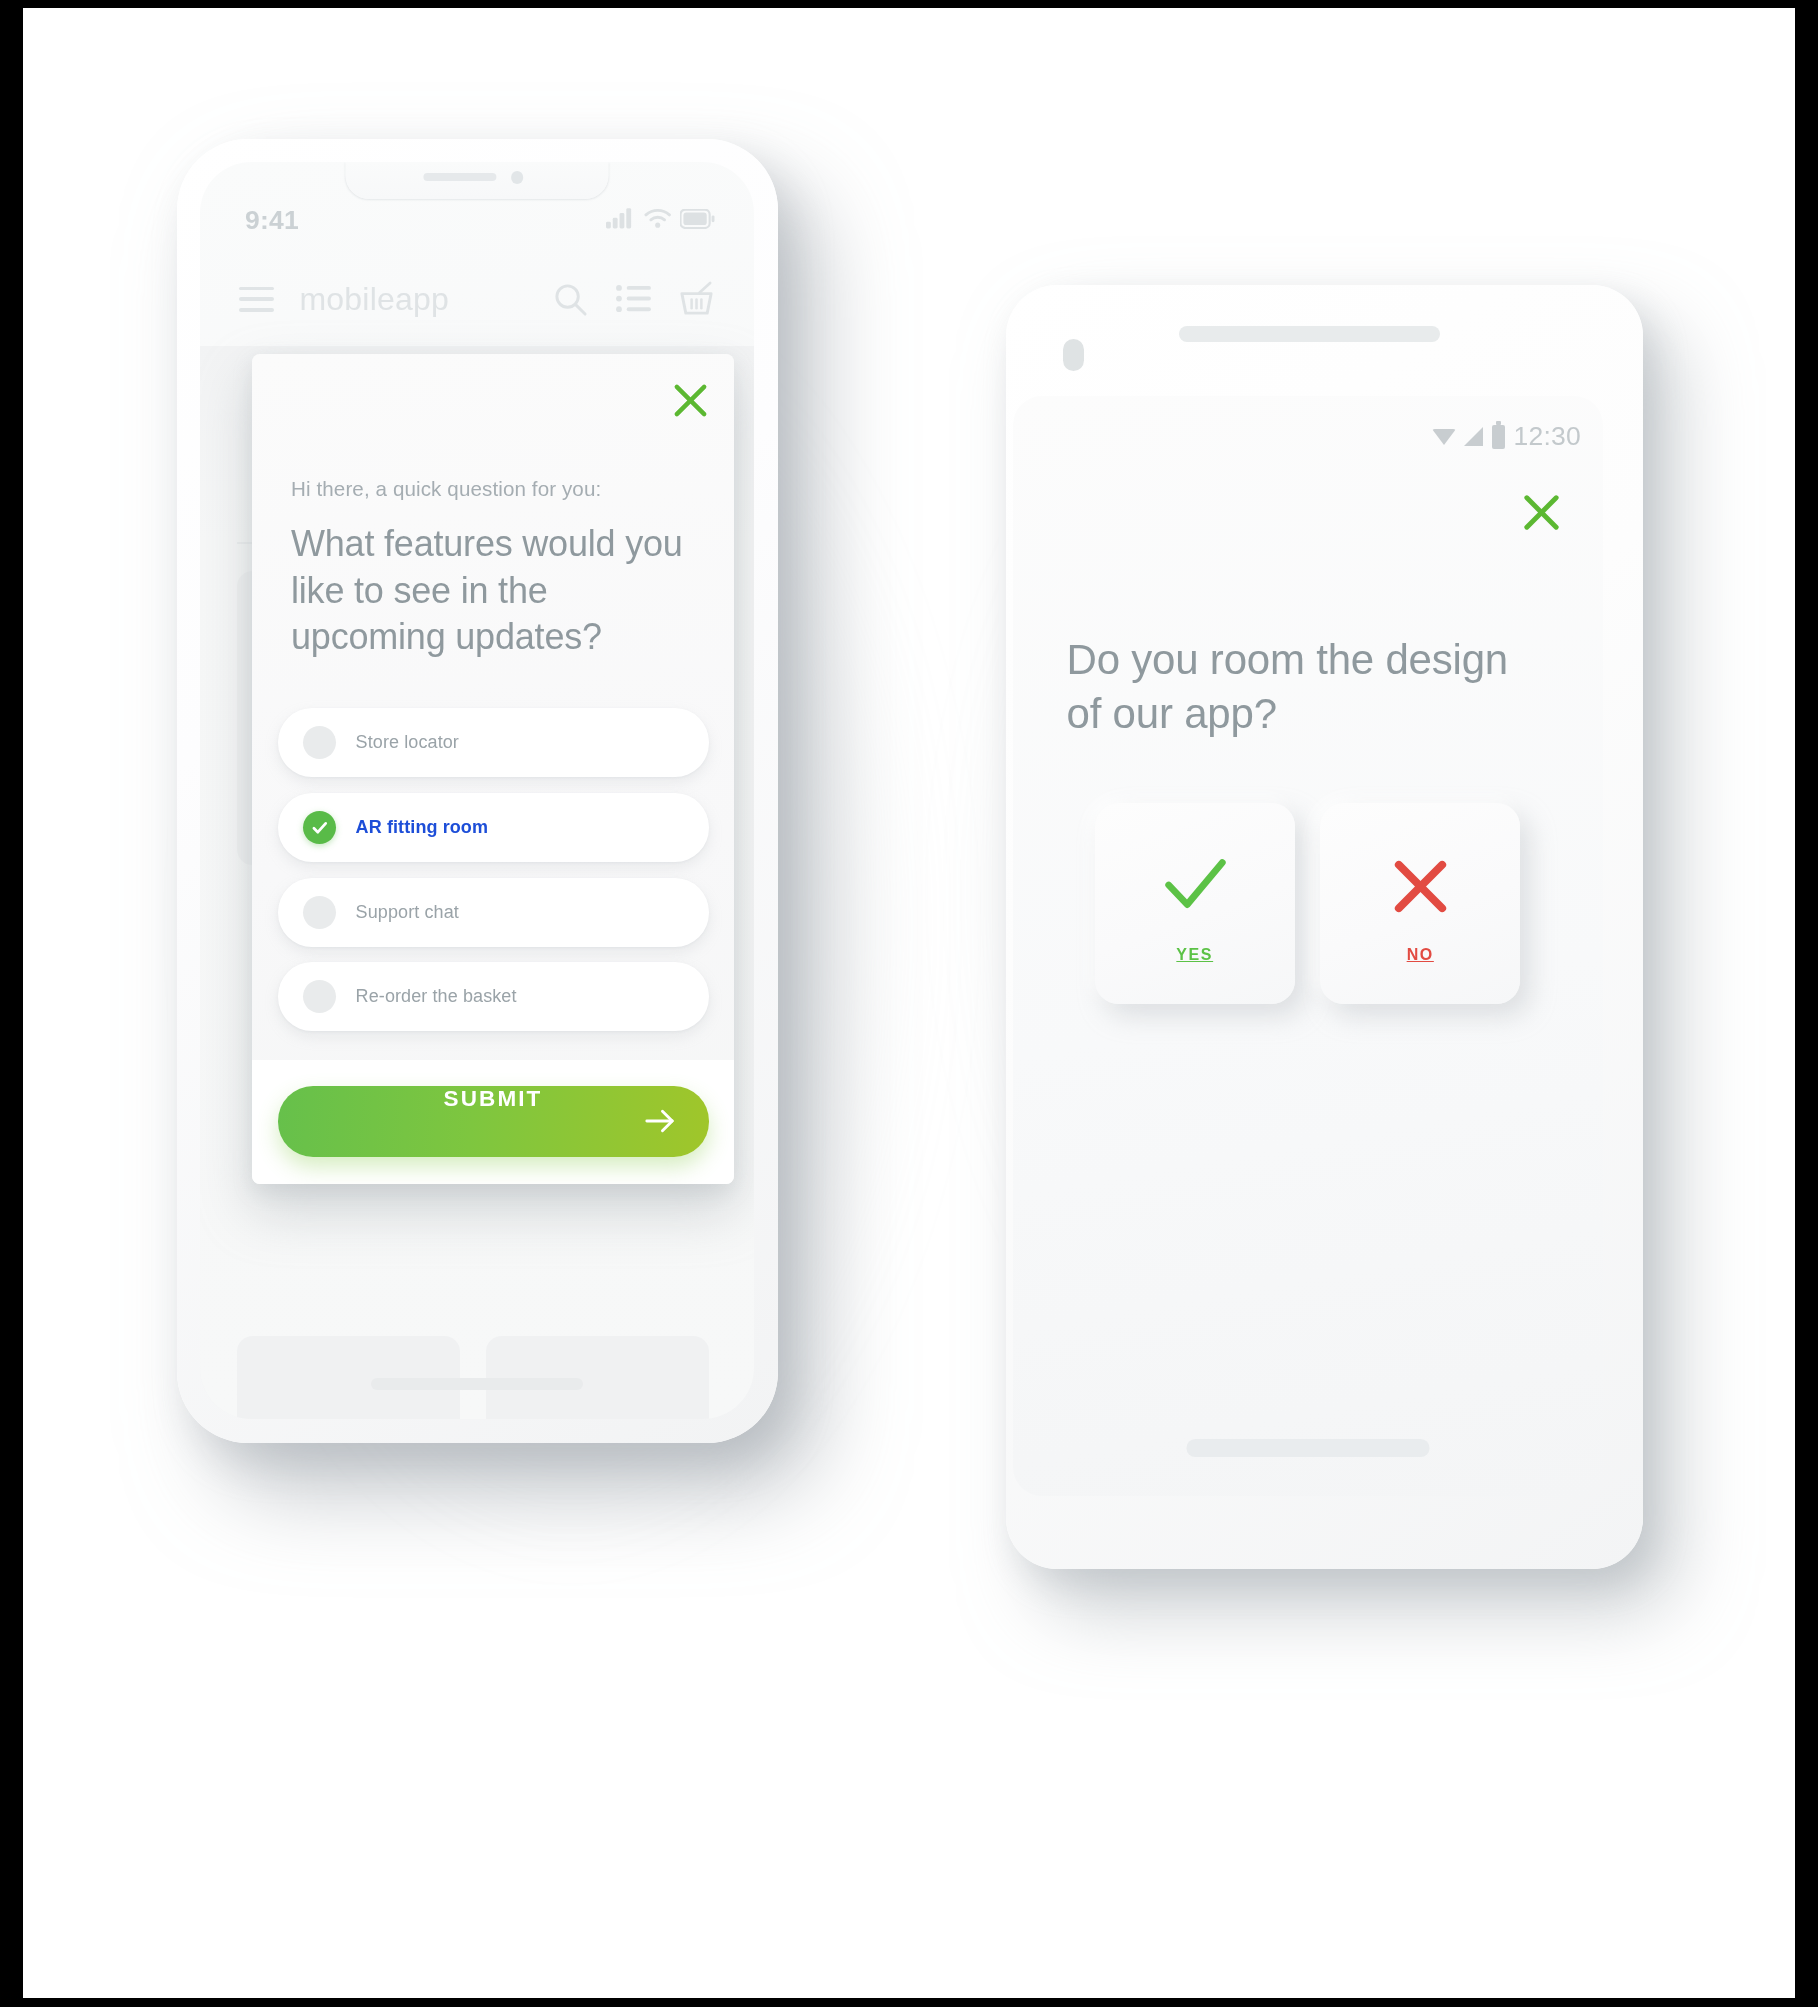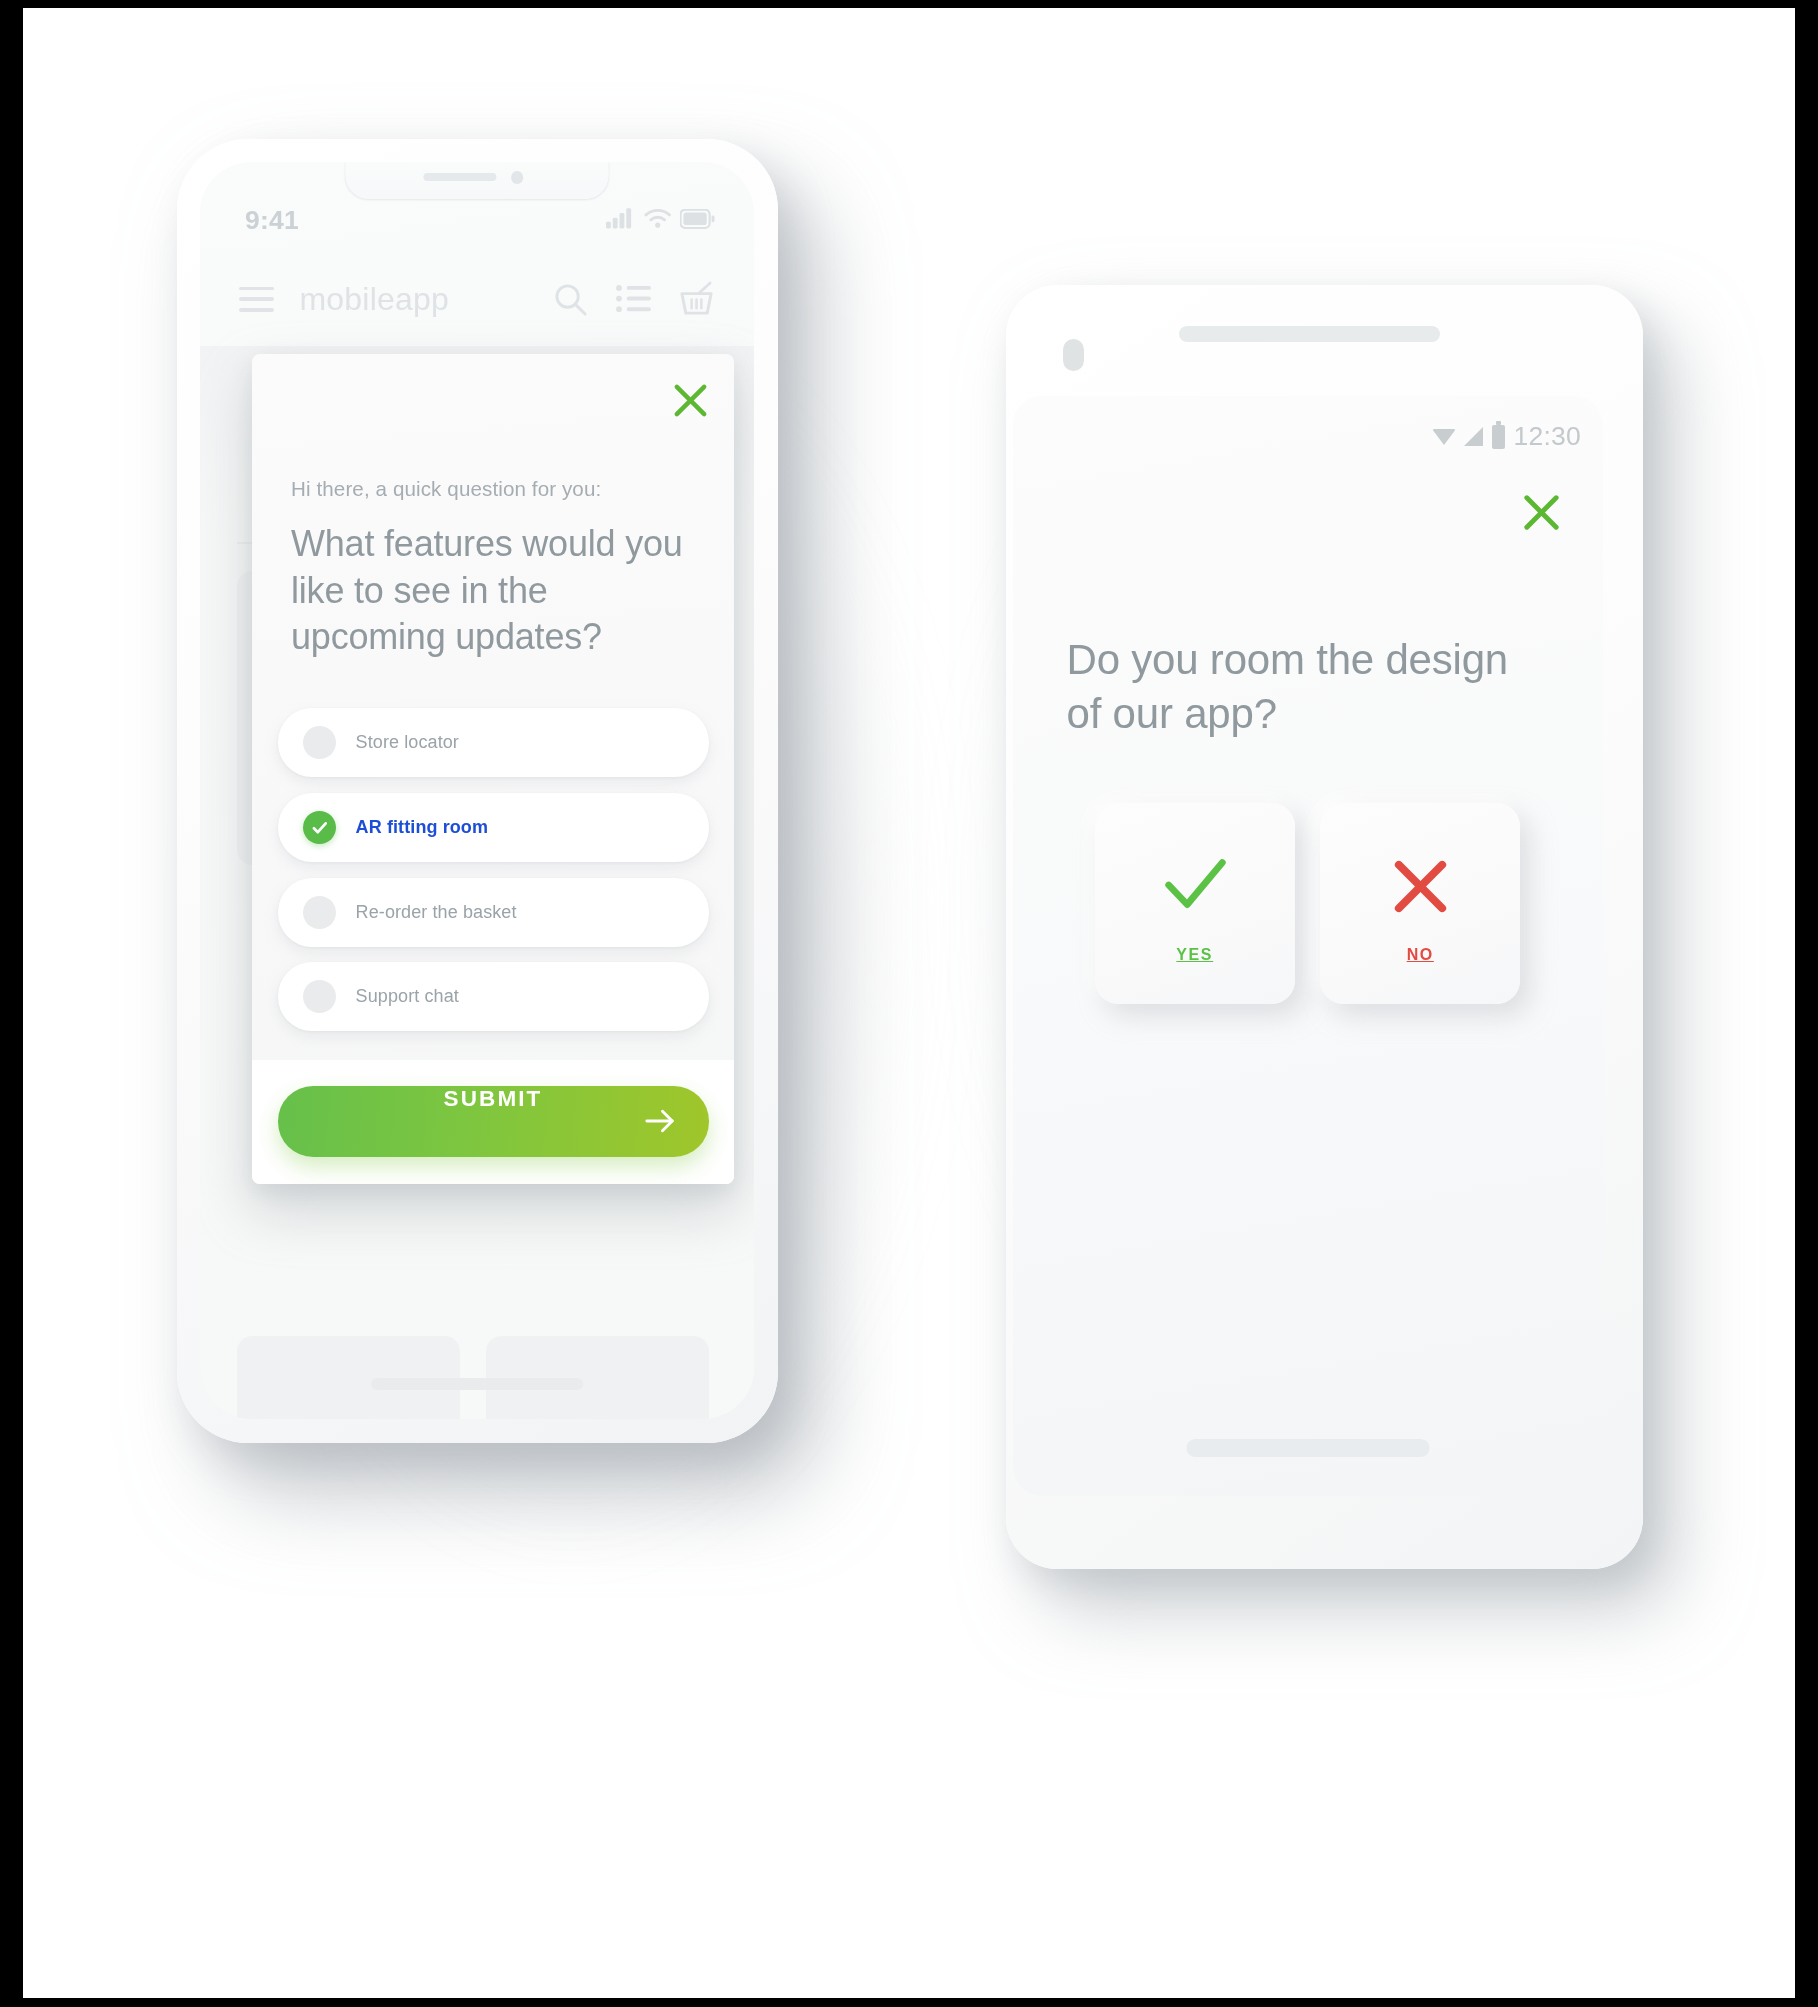--- a/index.html
+++ b/index.html
@@ -573,25 +573,25 @@
             <div class="option selected">
               <span class="opt-dot">
                 <svg width="19.6" height="19.6" viewBox="0 0 20 20">
                   <polyline points="4,10.5 8,14.5 16,5.5" fill="none" stroke="#ffffff" stroke-width="2.8" stroke-linecap="round" stroke-linejoin="round"></polyline>
                 </svg>
               </span>
               <span class="opt-label">AR fitting room</span>
             </div>
             <div class="option">
               <span class="opt-dot"></span>
-              <span class="opt-label">Re-order the basket</span>
+              <span class="opt-label">Support chat</span>
             </div>
             <div class="option">
               <span class="opt-dot"></span>
-              <span class="opt-label">Support chat</span>
+              <span class="opt-label">Re-order the basket</span>
             </div>
           </div>
 
           <div class="modal-footer">
             <div class="submit-btn">
               <span class="submit-label">SUBMIT</span>
               <span class="submit-arrow">
                 <svg width="41" height="41" viewBox="0 0 42 42">
                   <line x1="7" y1="21" x2="33" y2="21" stroke="#ffffff" stroke-width="3" stroke-linecap="round"></line>
                   <polyline points="23,11 33,21 23,31" fill="none" stroke="#ffffff" stroke-width="3" stroke-linecap="round" stroke-linejoin="round"></polyline>

